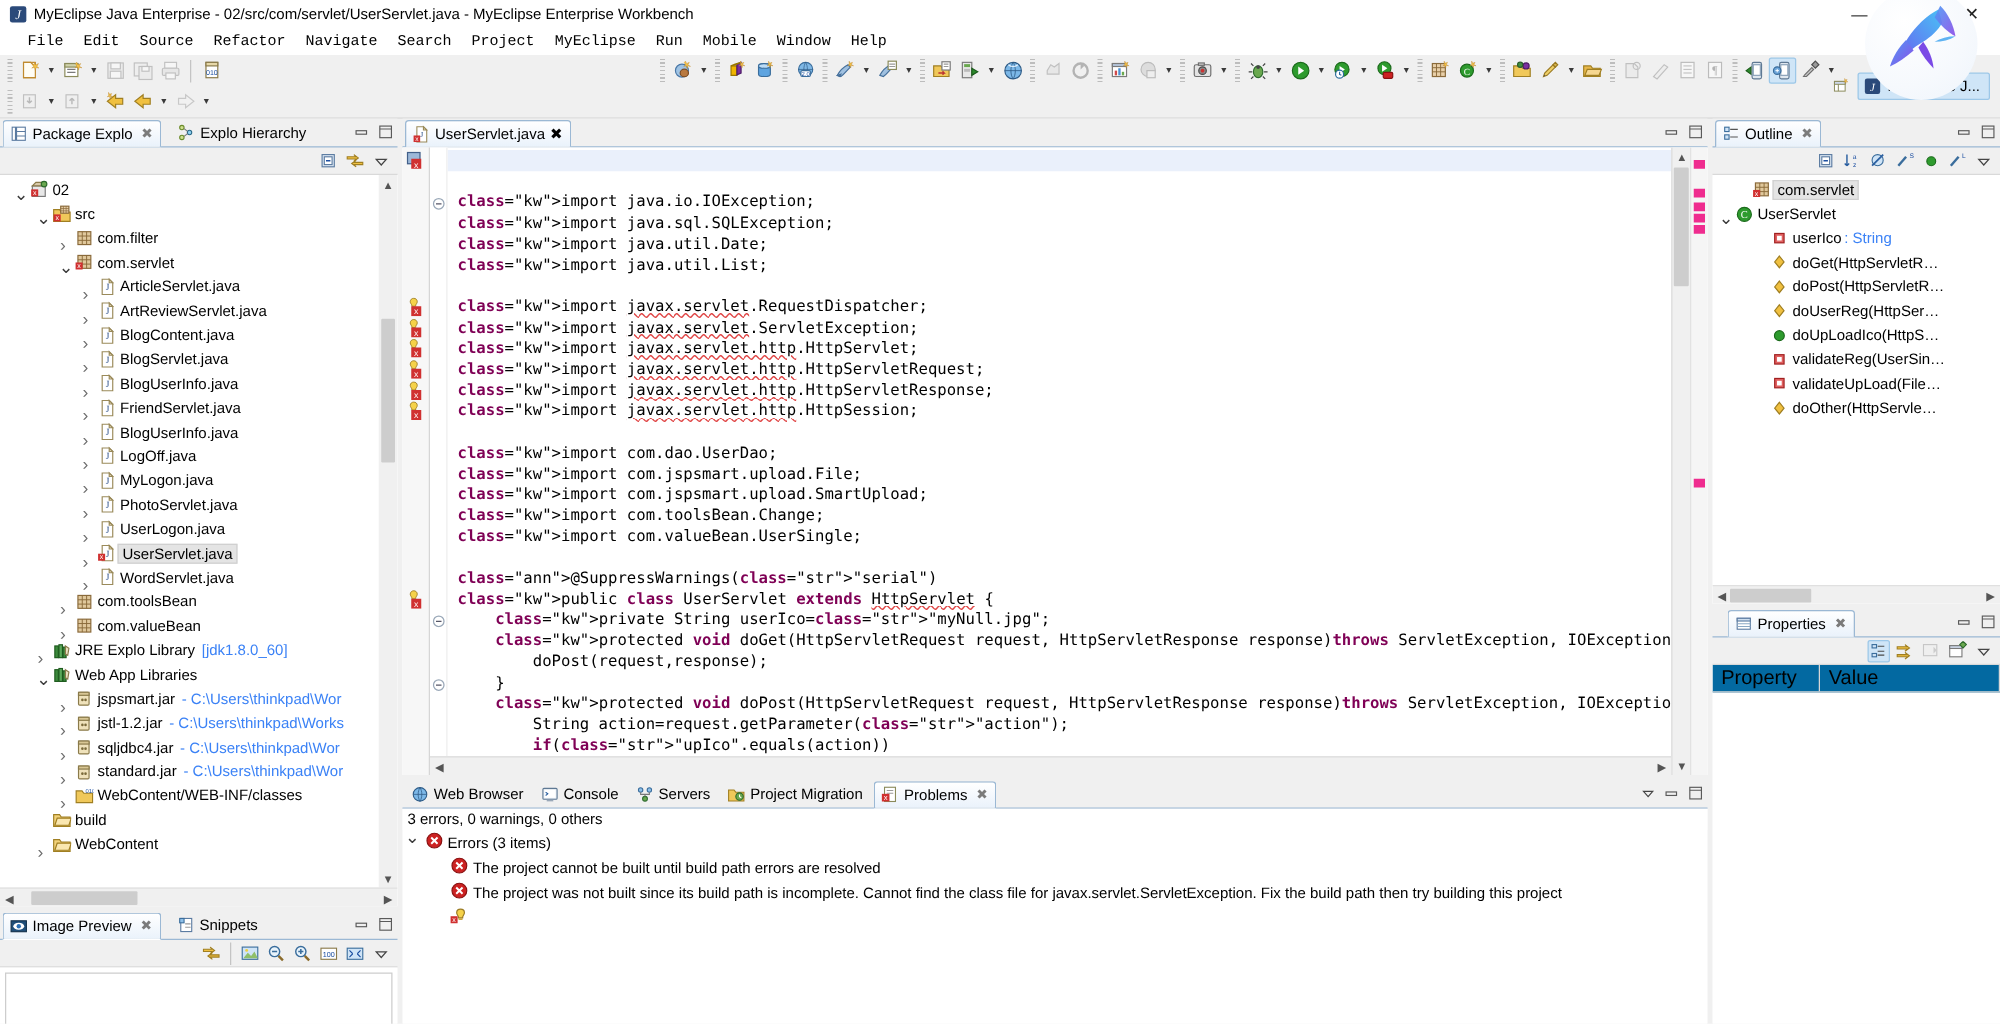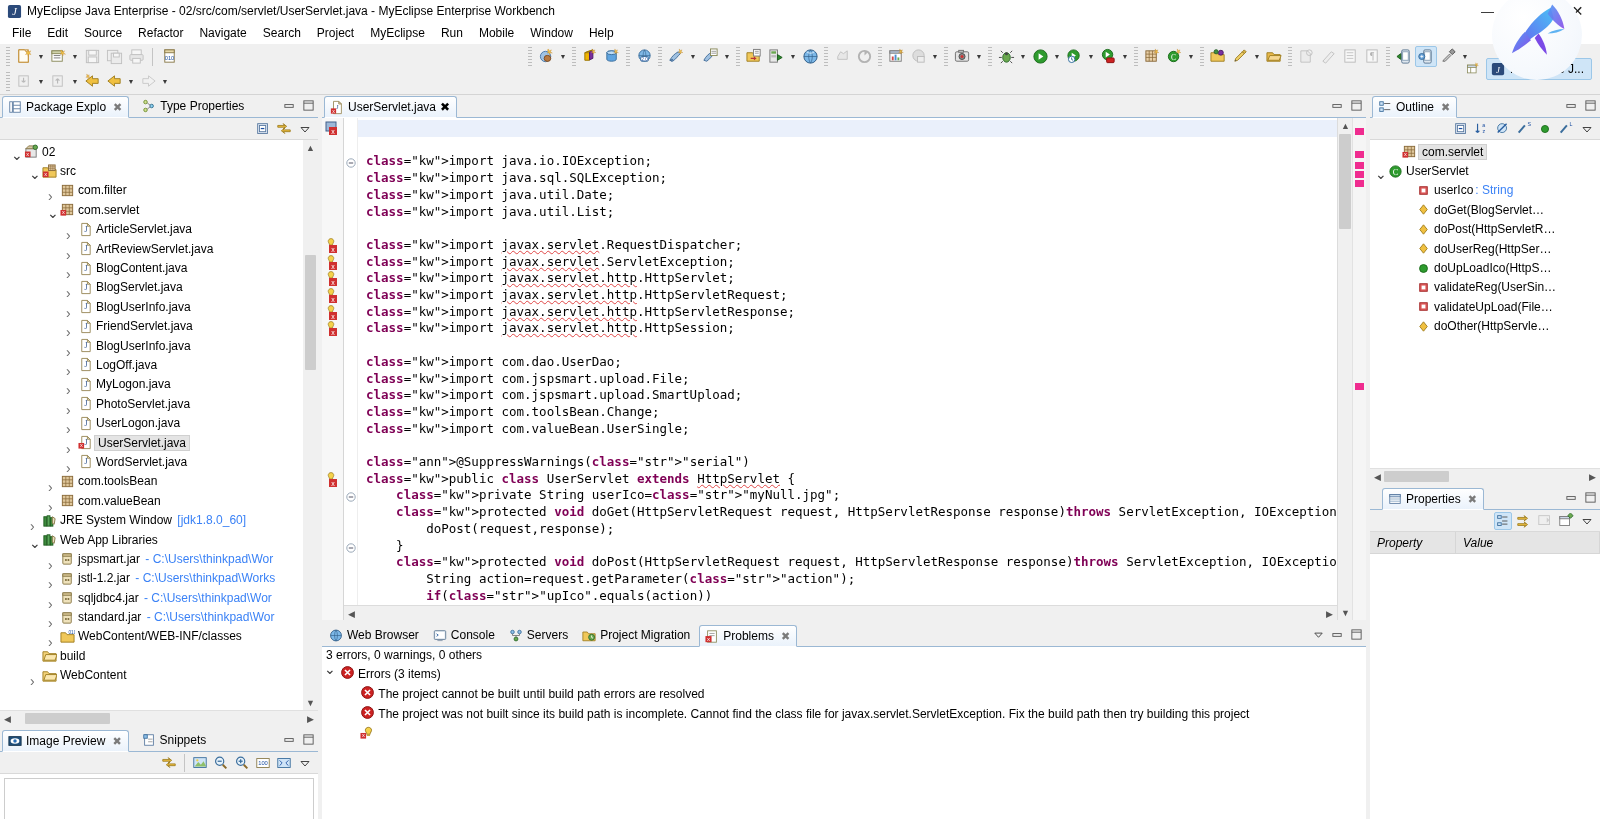--- a/index.html
+++ b/index.html
@@ -27,21 +27,21 @@
     display: inline-flex; align-items: center; justify-content: center;
   }
   .titlebar .tb-text { font-size: 12px; color: #000; white-space: nowrap; }
   .winbtns { position: absolute; right: 0; top: 0; height: 22px; display: flex; }
   .winbtn { width: 45px; height: 22px; display: flex; align-items: center; justify-content: center; font-size: 13px; color: #222; }
   .winbtn.close { font-size: 14px; }
 
   
   .menubar {
     height: 22px; background: #ffffff;
-    display: flex; align-items: center; padding-left: 4px;
+    display: flex; align-items: center; padding-left: 14px; font-family: Liberation Mono, monospace;
   }
   .menuitem {
     padding: 2px 8px; font-size: 12px; color: #000; white-space: nowrap;
   }
 
   
   .toolbars { background: #f0f0f0; border-bottom: 1px solid #d4d4d4; }
   .tbrow { height: 25px; display: flex; align-items: center; padding-left: 3px; }
   .tbsep { width: 1px; height: 18px; background: #c4c4c4; margin: 0 5px; }
   .tbgrip { width: 4px; height: 19px; margin: 0 3px;
@@ -79,21 +79,21 @@
     z-index: 40; pointer-events: none;
     display: flex; align-items: center; justify-content: center;
   }
 
   
   .workbench { position: absolute; left: 0; top: 95px; right: 0; bottom: 0; background: #f0f0f0; }
 
   
   .part { position: absolute; background: #f0f0f0; }
   .part-tabs {
-    height: 23px; display: flex; align-items: flex-end; position: relative;
+    height: 23px; display: flex; align-items: center; position: relative;
     border-bottom: 1px solid #9bb8d4; background: #f0f0f0;
   }
   .vtab {
     display: flex; align-items: center; gap: 4px;
     height: 22px; padding: 0 6px 0 5px;
     font-size: 12px; color: #000; position: relative;
     border-top-left-radius: 3px; border-top-right-radius: 3px;
   }
   .vtab.sel {
     background: linear-gradient(to bottom, #ffffff 0%, #eaf2fb 100%);
@@ -168,21 +168,21 @@
 
   
   .prob-count { height: 17px; font-size: 12px; padding: 1px 0 0 4px; background: #fff; }
   .prob-head {
     height: 21px; background: #f4f4f4; border-top: 1px solid #dadada; border-bottom: 1px solid #dadada;
     display: flex; align-items: center; font-size: 12px; padding-left: 8px; position: relative;
   }
   .prow { height: 20px; display: flex; align-items: center; font-size: 12px; white-space: nowrap; }
 
   
-  .prop-head { height: 22px; display: flex; border-bottom: 1px solid #d6d6d6; background: #e5e5e5; font-size: 12px; font-style: italic; }
+  .prop-head { height: 22px; display: flex; border-bottom: 1px solid #d6d6d6; background: #0369a1; font-size: 16px; }
   .prop-col { display: flex; align-items: center; padding-left: 7px; border-right: 1px solid #d6d6d6; }
 
   .scroll-h-bar { position: absolute; height: 15px; left: 0; right: 0; bottom: 0; background: #f0f0f0; border-top: 1px solid #e0e0e0; }
   .sh-thumb { position: absolute; top: 2px; height: 11px; background: #cdcdcd; border-radius: 1px; }
   .sv-bar { position: absolute; width: 15px; top: 0; bottom: 0; right: 0; background: #f0f0f0; }
   .sv-thumb { position: absolute; left: 2px; width: 11px; background: #cdcdcd; border-radius: 1px; }
   .arrowbtn { position: absolute; width: 15px; height: 15px; display: flex; align-items: center; justify-content: center; font-size: 9px; color: #555; }
 </style>
 </head>
 <body>
@@ -608,21 +608,21 @@
         </div>
         <div class="vtab" style="margin-left:8px">
           <span class="ctlbox">
             <svg width="14" height="14" viewBox="0 0 16 16">
                 <circle cx="4" cy="3.5" r="2" fill="#cfe08f" stroke="#6a8a2a"></circle>
                 <circle cx="4" cy="12.5" r="2" fill="#cfe08f" stroke="#6a8a2a"></circle>
                 <circle cx="11" cy="8" r="2" fill="#8fd0f0" stroke="#2a6a8a"></circle>
                 <path d="M6 4.5L9.2 7M6 11.5L9.2 9" stroke="#777" fill="none"></path>
               </svg>
           </span>
-          <span>Type Properties</span>
+          <span>Explo Hierarchy</span>
         </div>
         <div class="tabctl">
           <span class="ctlbox">
             <svg width="13" height="13" viewBox="0 0 14 14">
                 <rect x="2" y="6" width="9" height="3" fill="none" stroke="#5a5a5a"></rect>
               </svg>
           </span>
           <span class="ctlbox">
             <svg width="13" height="13" viewBox="0 0 14 14">
                 <rect x="2" y="2" width="10" height="10" fill="none" stroke="#5a5a5a"></rect>
@@ -929,21 +929,21 @@
                 <span class="chev-r"></span>
               </span>
               <span class="ticon">
                 <svg width="15" height="15" viewBox="0 0 16 16">
                   <rect x="2" y="4" width="3" height="10" fill="#3c8a3c" stroke="#1f5c1f"></rect>
                   <rect x="5.5" y="3" width="3" height="11" fill="#5aa85a" stroke="#1f5c1f"></rect>
                   <rect x="9" y="5" width="2.6" height="9" fill="#3c8a3c" stroke="#1f5c1f"></rect>
                   <path d="M11 4l3 2-1 6-2-1z" fill="#e8e0c0" stroke="#8a7a4a"></path>
                 </svg>
               </span>
-              <span class="tlabel">JRE System Window</span>
+              <span class="tlabel">JRE Explo Library</span>
               <span class="tsub">&nbsp;[jdk1.8.0_60]</span>
             </div>
             <div class="trow">
               <span style="display:inline-block;width:26px"></span>
               <span class="twist">
                 <span class="chev-d"></span>
               </span>
               <span class="ticon">
                 <svg width="15" height="15" viewBox="0 0 16 16">
                   <rect x="2" y="4" width="3" height="10" fill="#3c8a3c" stroke="#1f5c1f"></rect>
@@ -1547,21 +1547,21 @@
               <span class="tsub"> : String</span>
             </div>
             <div class="trow">
               <span style="display:inline-block;width:30px"></span>
               <span class="twist"></span>
               <span class="ticon">
                 <svg width="15" height="15" viewBox="0 0 16 16">
                   <path d="M8 3l4 5-4 5-4-5z" fill="#f0c040" stroke="#a07f22"></path>
                 </svg>
               </span>
-              <span class="tlabel">doGet(BlogServlet…</span>
+              <span class="tlabel">doGet(HttpServletR…</span>
             </div>
             <div class="trow">
               <span style="display:inline-block;width:30px"></span>
               <span class="twist"></span>
               <span class="ticon">
                 <svg width="15" height="15" viewBox="0 0 16 16">
                   <path d="M8 3l4 5-4 5-4-5z" fill="#f0c040" stroke="#a07f22"></path>
                 </svg>
               </span>
               <span class="tlabel">doPost(HttpServletR…</span>

